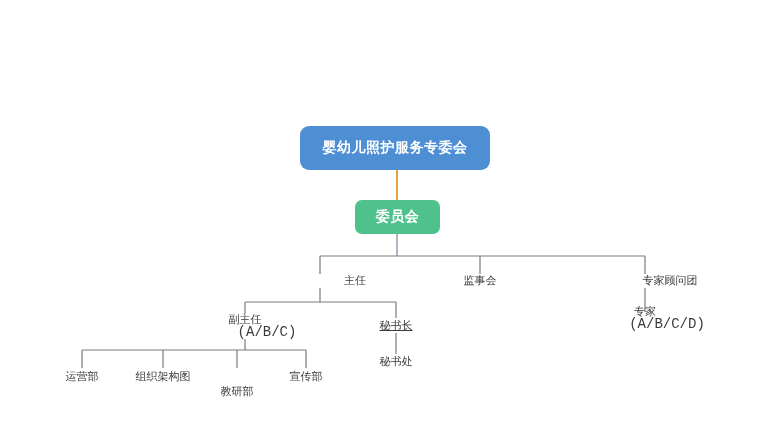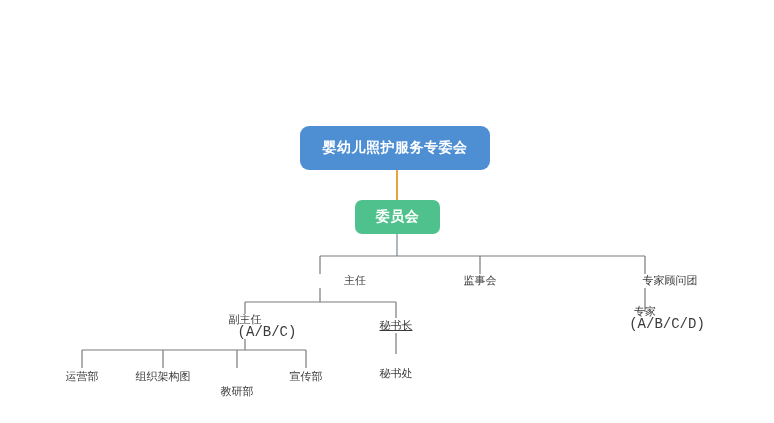--- a/index.html
+++ b/index.html
@@ -148,15 +148,15 @@
 
   <div class="node-text" style="left:645px; top:306px;">
     <span>专家</span>
     <span class="sub">(A/B/C/D)</span>
   </div>
 
   <div class="node-text" style="left:82px; top:371px;">运营部</div>
   <div class="node-text" style="left:163px; top:371px;">组织架构图</div>
   <div class="node-text" style="left:237px; top:386px;">教研部</div>
   <div class="node-text" style="left:306px; top:371px;">宣传部</div>
-  <div class="node-text" style="left:396px; top:368px;">秘书处</div>
+  <div class="node-text" style="left:396px; top:356px;">秘书处</div>
 
 </div>
 
 </body></html>

